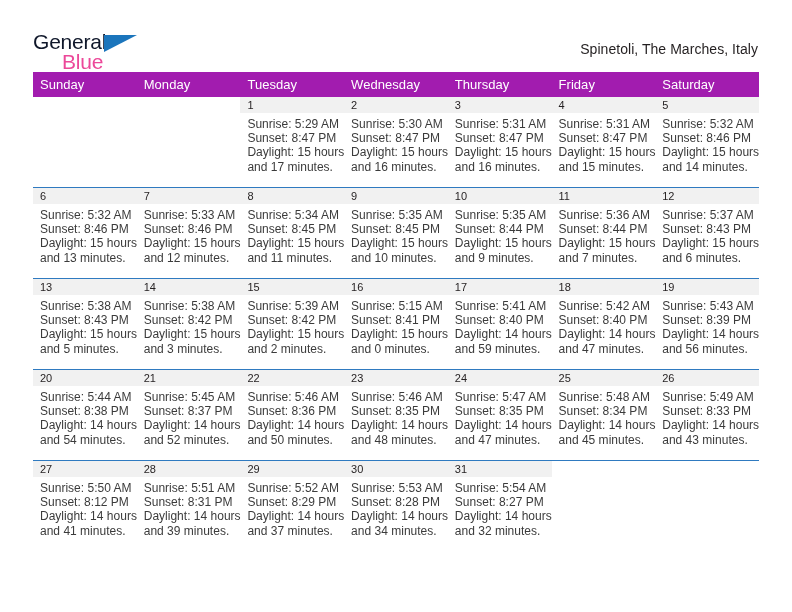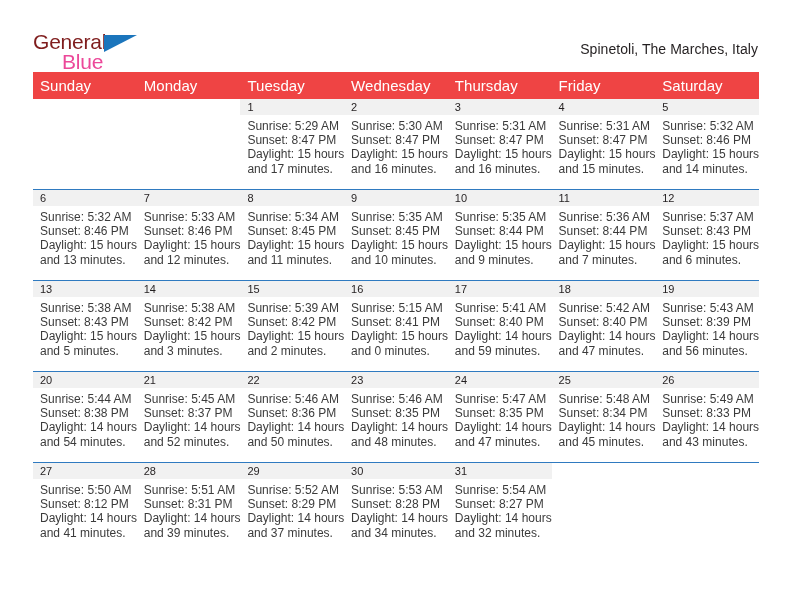--- a/index.html
+++ b/index.html
@@ -36,21 +36,21 @@
     width: 112px;
     height: 46px;
     flex: 0 0 auto;
   }
   .logo-general {
     position: absolute;
     left: 0;
     top: 2px;
     font-size: 21px;
     letter-spacing: -0.2px;
-    color: #7f1d1d;
+    color: #0f172a;
     font-family: "Liberation Sans", sans-serif;
   }
   .logo-triangle {
     position: absolute;
     left: 71px;
     top: 7px;
     width: 0;
     height: 0;
     border-left: 33px solid #1b75bc;
     border-bottom: 17px solid transparent;
@@ -86,23 +86,23 @@
   
   .calendar {
     width: 726px;
     margin-top: 6px;
     border-collapse: collapse;
     table-layout: fixed;
   }
   .calendar col { width: 103.71px; }
 
   thead th {
-    background: #ef4444;
+    background: #a21caf;
     color: #ffffff;
-    font-size: 15px;
+    font-size: 13px;
     font-weight: normal;
     text-align: left;
     padding: 5px 0 5px 7px;
     height: 21px;
     box-sizing: border-box;
     letter-spacing: 0.05px;
   }
 
   tbody td {
     vertical-align: top;

